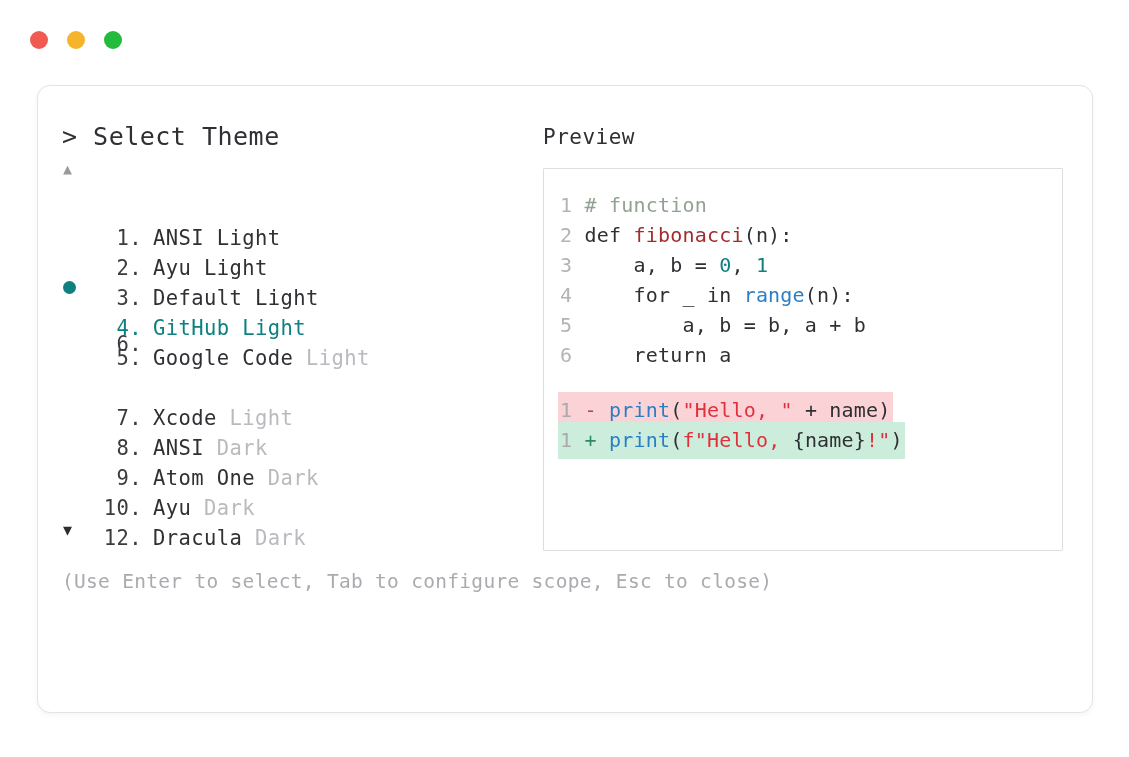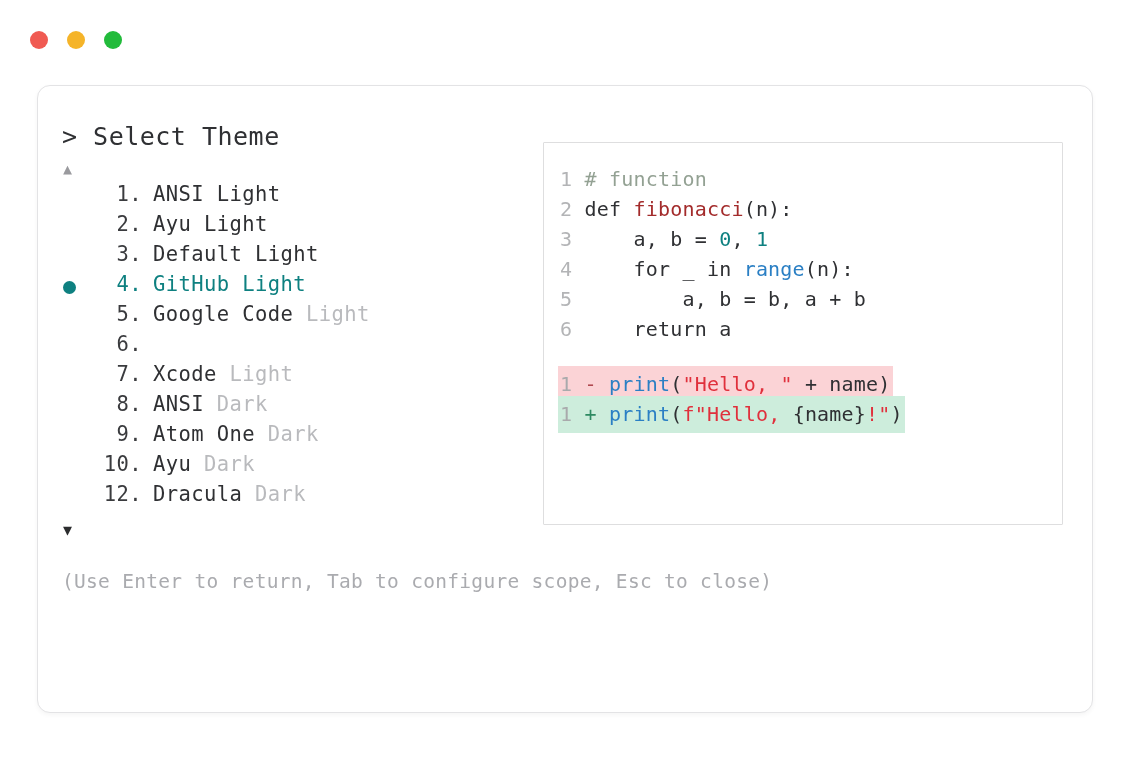--- a/index.html
+++ b/index.html
@@ -103,20 +103,21 @@
   }
   .idx-cell {
     width: 50px;
     flex: 0 0 50px;
     text-align: right;
     color: #3a3b3e;
   }
   .name-cell {
     padding-left: 11px;
     color: #2f3033;
+    margin-top: 44px;
   }
   .variant {
     color: #b9babd;
   }
   .variant.strong {
     color: #2f3033;
   }
   .theme-row.selected .idx-cell,
   .theme-row.selected .name-cell,
   .theme-row.selected .variant {
@@ -232,24 +233,25 @@
           <div class="theme-row selected"><span class="bullet-cell"><span class="bullet" style="background: rgb(14, 128, 128);"></span></span><span class="idx-cell">4.</span><span class="name-cell"><span>GitHub</span> <span class="variant strong">Light</span></span></div>
           <div class="theme-row"><span class="bullet-cell"></span><span class="idx-cell">5.</span><span class="name-cell"><span>Google Code</span> <span class="variant">Light</span></span></div>
           <div class="theme-row"><span class="bullet-cell"></span><span class="idx-cell">6.</span></div>
           <div class="theme-row"><span class="bullet-cell"></span><span class="idx-cell">7.</span><span class="name-cell"><span>Xcode</span> <span class="variant">Light</span></span></div>
           <div class="theme-row"><span class="bullet-cell"></span><span class="idx-cell">8.</span><span class="name-cell"><span>ANSI</span> <span class="variant">Dark</span></span></div>
           <div class="theme-row"><span class="bullet-cell"></span><span class="idx-cell">9.</span><span class="name-cell"><span>Atom One</span> <span class="variant">Dark</span></span></div>
           <div class="theme-row"><span class="bullet-cell"></span><span class="idx-cell">10.</span><span class="name-cell"><span>Ayu</span> <span class="variant">Dark</span></span></div>
           <div class="theme-row"><span class="bullet-cell"></span><span class="idx-cell">12.</span><span class="name-cell"><span>Dracula</span> <span class="variant">Dark</span></span></div>
         </div>
       <div class="scroll-down">▼</div>
-      <div class="hint">(Use Enter to return, Tab to configure scope, Esc to close)</div>
+      <div class="hint">(Use Enter to select, Tab to configure scope, Esc to close)</div>
     </div>
 
     <div class="right-pane">
+      <div class="preview-label">Preview</div>
       <div class="preview-box">
         <div id="code-body">
             <div class="code-line"><span class="gutter">1</span> <span class="t-comment"># function</span></div>
             <div class="code-line"><span class="gutter">2</span> <span class="t-kw">def </span><span class="t-fn">fibonacci</span><span class="t-punct">(n):</span></div>
             <div class="code-line"><span class="gutter">3</span> <span class="t-plain">    a, b = </span><span class="t-num">0</span><span class="t-plain">, </span><span class="t-num">1</span></div>
             <div class="code-line"><span class="gutter">4</span> <span class="t-plain">    for _ in </span><span class="t-builtin">range</span><span class="t-punct">(n):</span></div>
             <div class="code-line"><span class="gutter">5</span> <span class="t-plain">        a, b = b, a + b</span></div>
             <div class="code-line"><span class="gutter">6</span> <span class="t-plain">    return a</span></div>
           </div>
         <div class="code-blank"></div>

